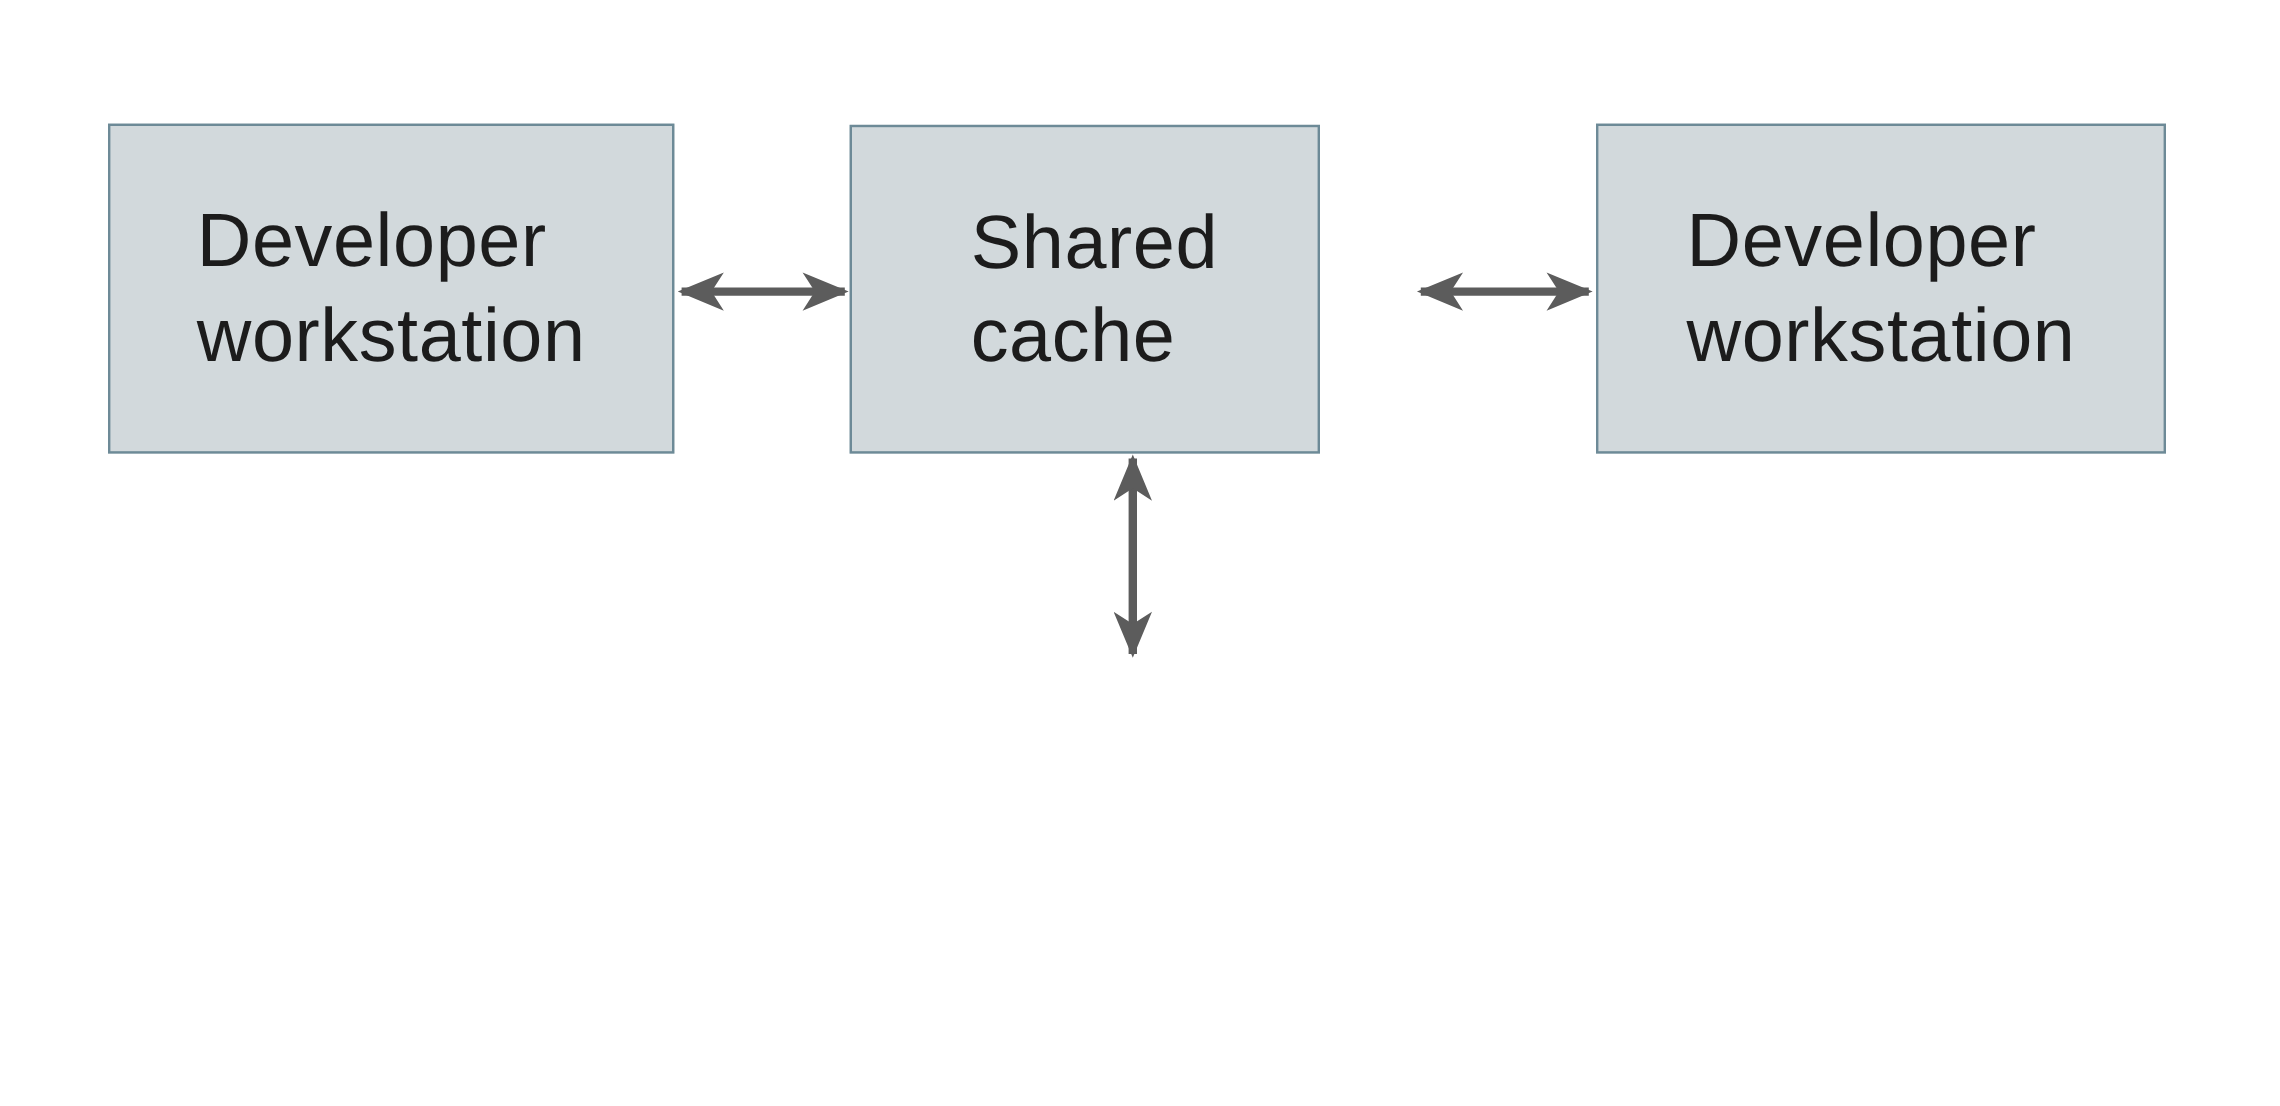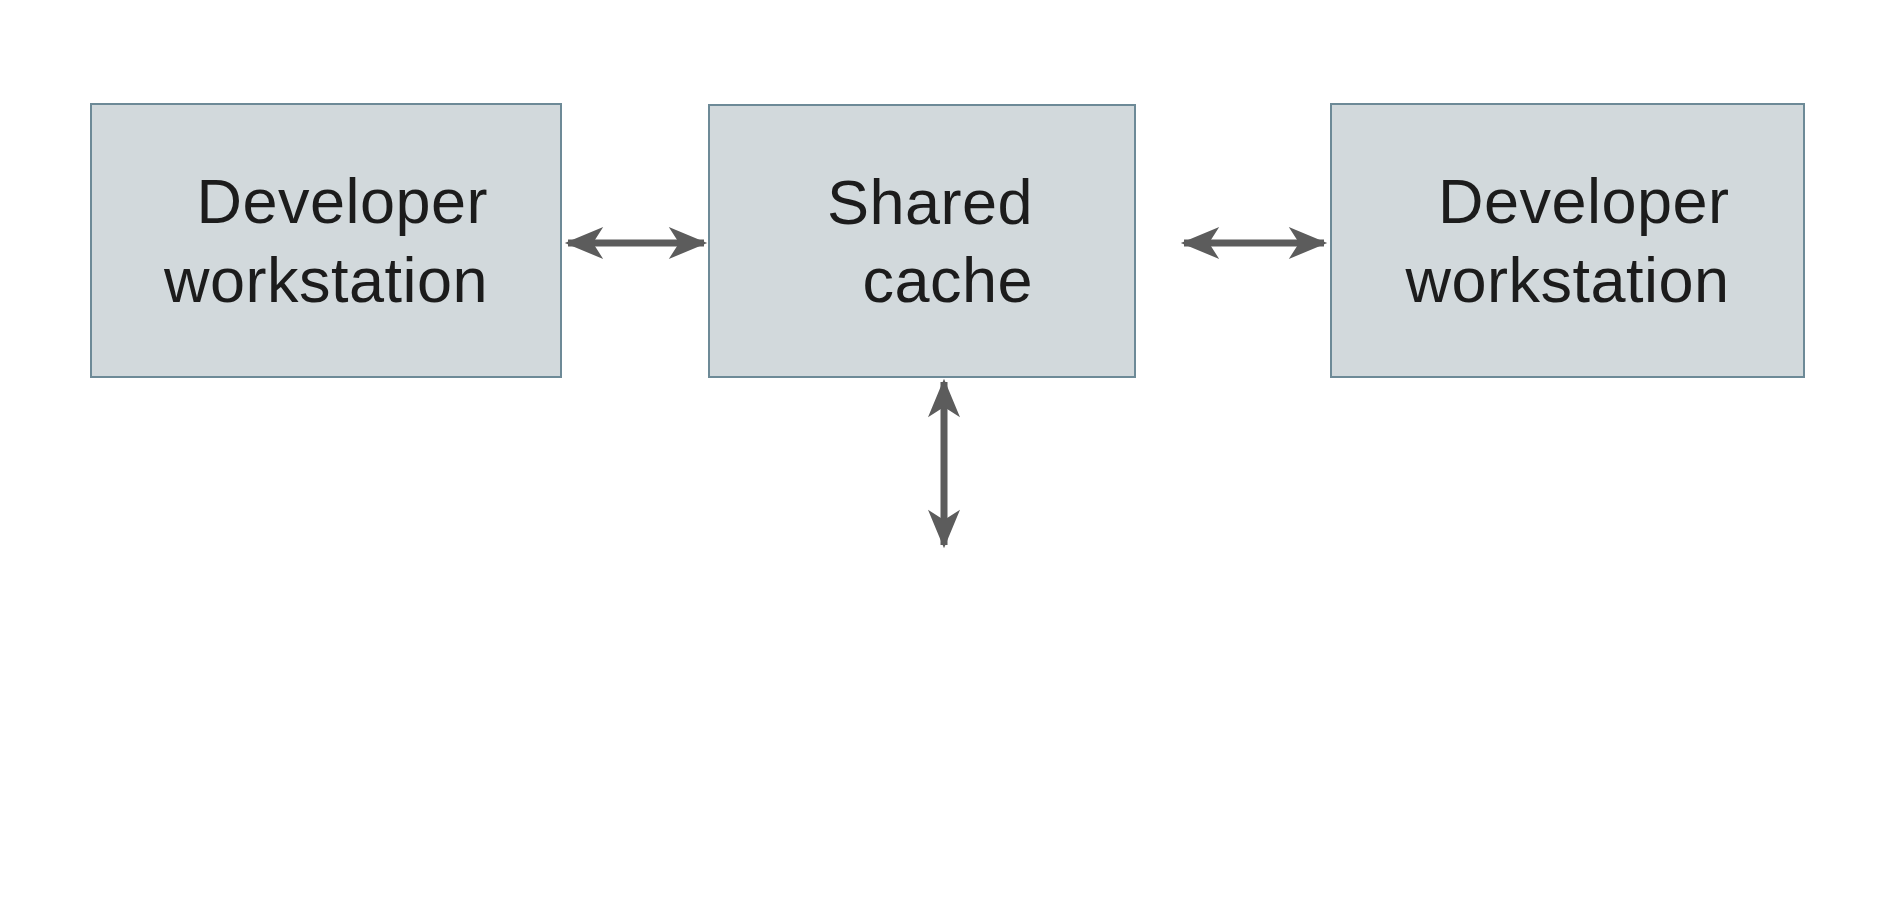--- a/index.html
+++ b/index.html
@@ -19,28 +19,28 @@
     position: absolute;
     box-sizing: border-box;
     background: var(--node-fill, #d2d9dc);
     border: 2px solid var(--node-border, #6d8a97);
     display: flex;
     align-items: center;
     justify-content: center;
   }
   .node-label {
     white-space: pre-line;
-    text-align: right;
+    text-align: left;
     font-size: 63px;
     line-height: 1.24;
     color: var(--text, #1c1c1c);
     letter-spacing: 0.5px;
   }
   #node-dev-left   { left: 90px;   top: 103px; width: 472px; height: 275px; }
-  #node-cache      { left: 708px;  top: 104px; width: 428px; height: 274px; padding-left: 16px; }
+  #node-cache      { left: 708px;  top: 104px; width: 392px; height: 274px; padding-left: 16px; }
   #node-dev-right  { left: 1330px; top: 103px; width: 475px; height: 275px; }
   #node-ci         { left: 708px;  top: 549px; width: 472px; height: 271px; }
   #edges {
     position: absolute;
     left: 0; top: 0;
     width: 1900px;
     height: 922px;
     pointer-events: none;
   }
   #edges line {

